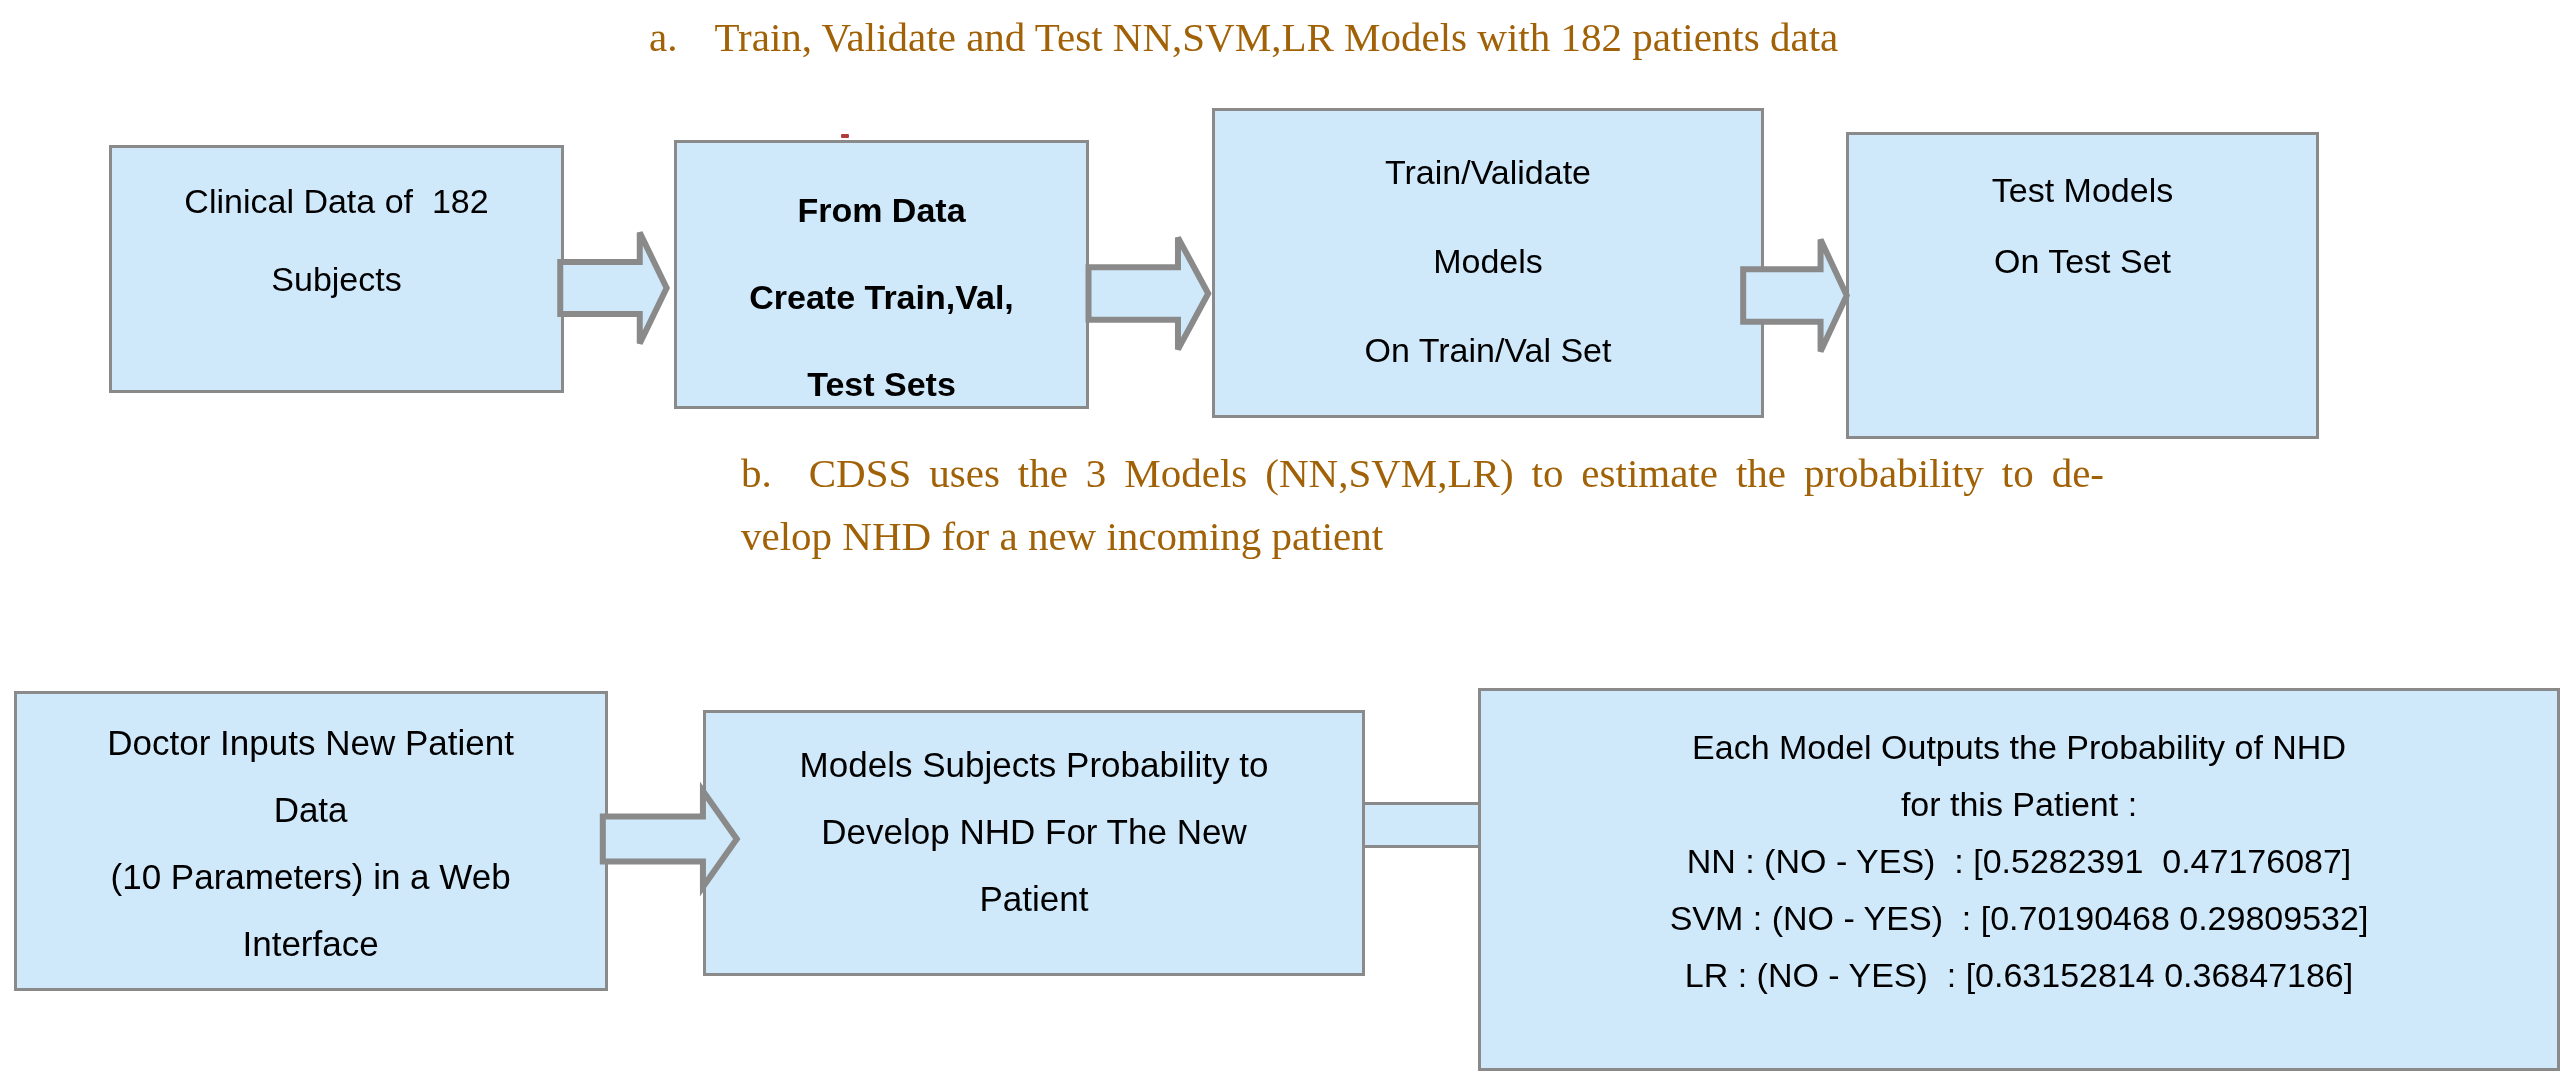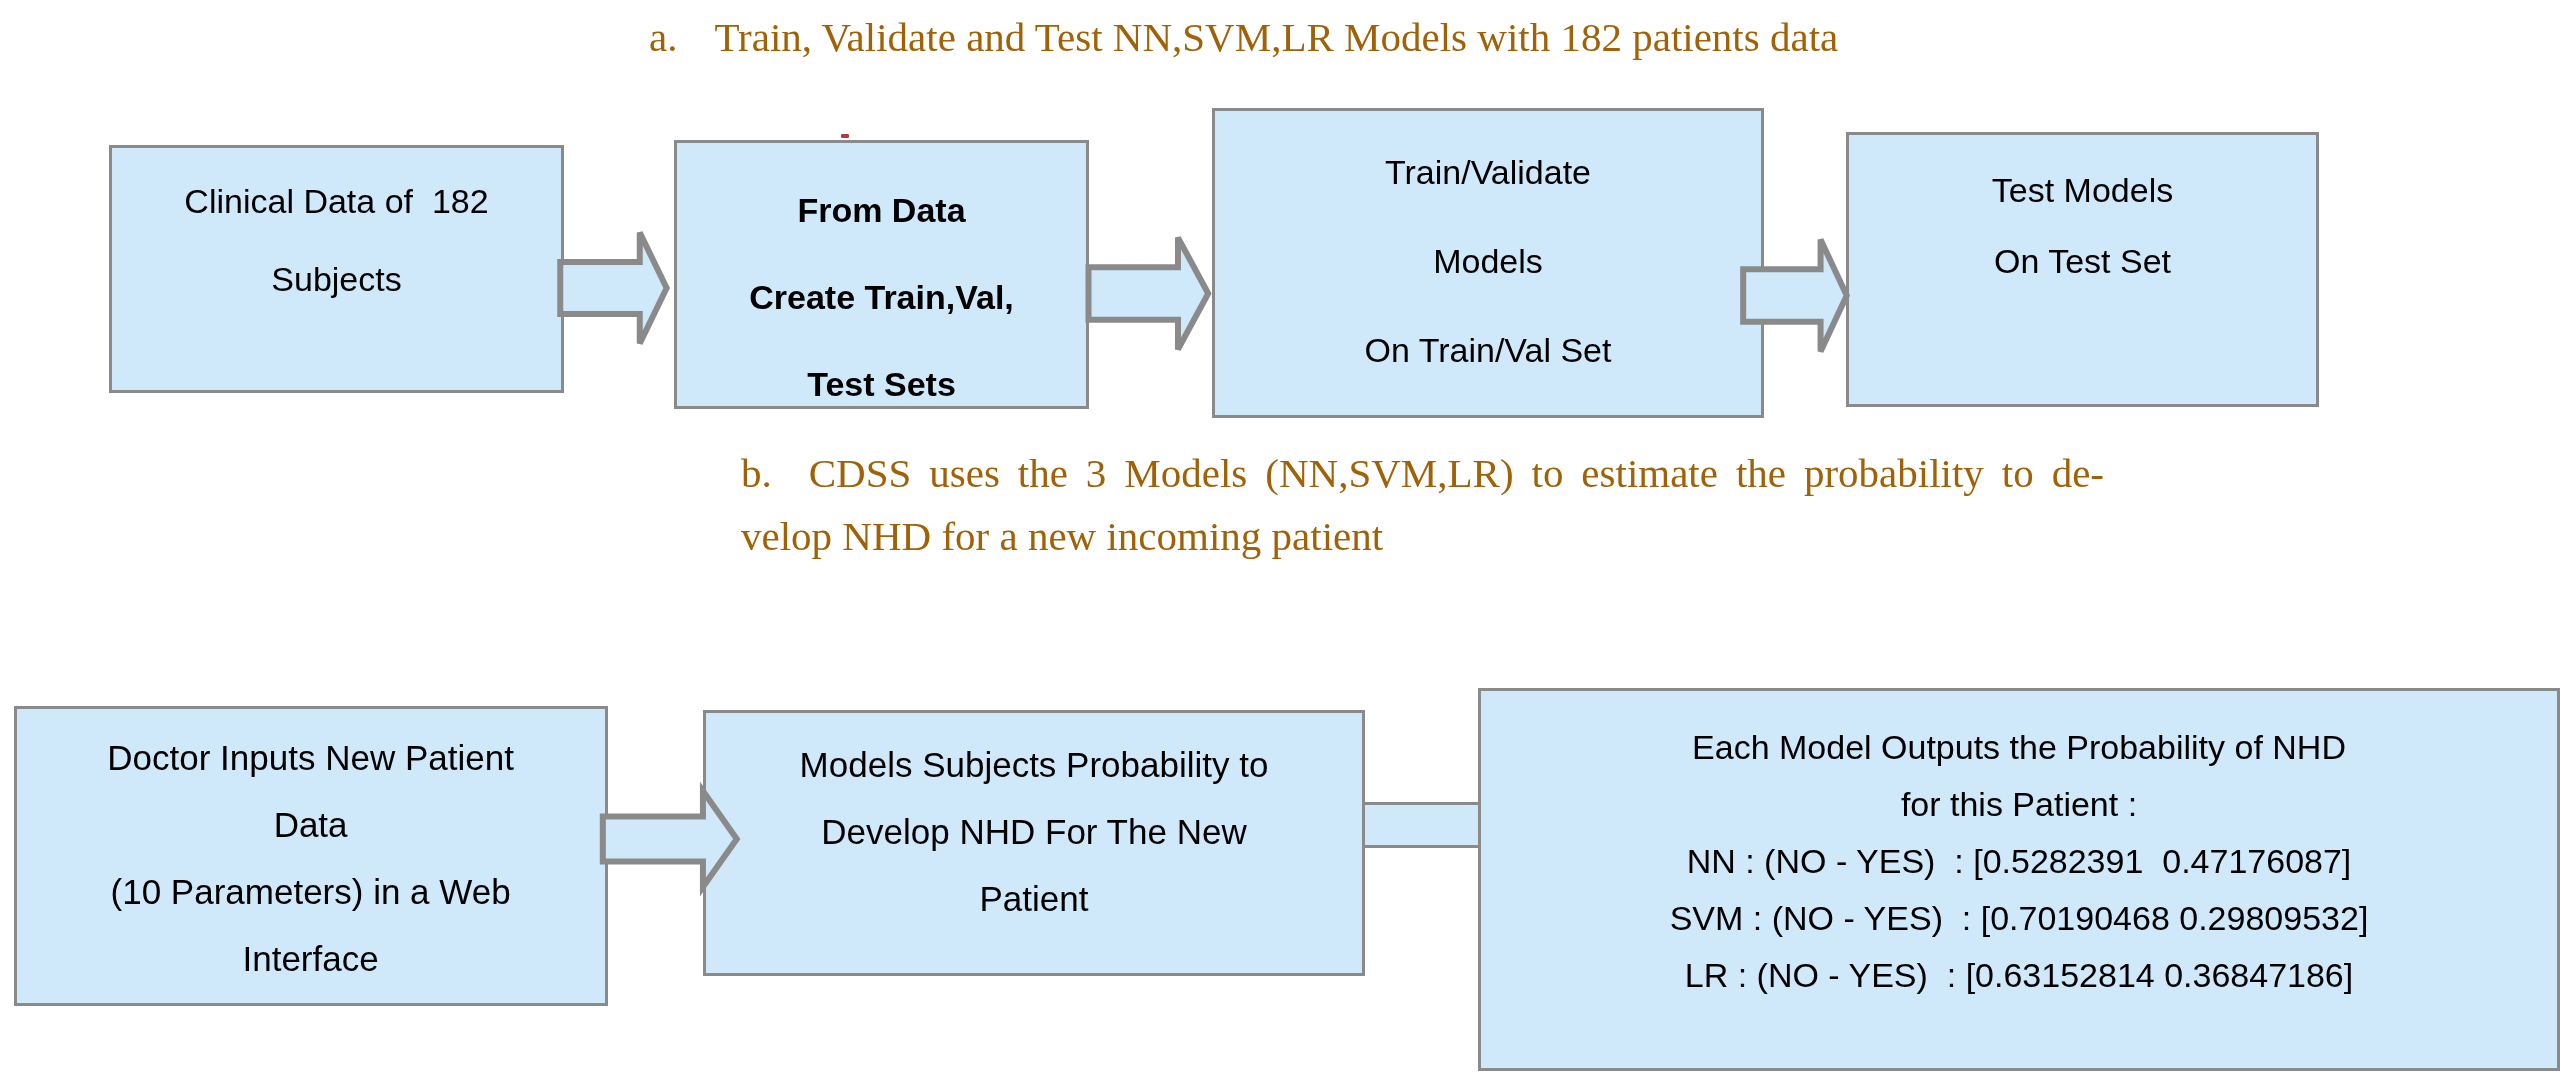--- a/index.html
+++ b/index.html
@@ -102,31 +102,31 @@
   <div class="box t-font" id="box-t3" style="left:1212px;top:108px;width:552px;height:310px;">
     <span class="line">Train/Validate</span>
     <span class="line">Models</span>
     <span class="line">On Train/Val Set</span>
   </div>
 
   <svg class="block-arrow" style="left:1741px;top:236px;" width="109" height="119" viewBox="0 0 100 100" preserveAspectRatio="none">
     <polygon points="2,28 73,28 73,3 97,50 73,97 73,72 2,72"></polygon>
   </svg>
 
-  <div class="box t-font" id="box-t4" style="left:1846px;top:132px;width:473px;height:275px;">
+  <div class="box t-font" id="box-t4" style="left:1846px;top:132px;width:473px;height:307px;">
     <span class="line">Test Models</span>
     <span class="line">On Test Set</span>
   </div>
 
   <div class="caption" style="left:730px;top:442px;">
     <div><span class="cap-label">b.</span><span class="cap-text justified">CDSS uses the 3 Models (NN,SVM,LR) to estimate the probability to de-</span></div>
     <div class="cap-line2">velop NHD for a new incoming patient</div>
   </div>
 
-  <div class="box b-font" id="box-b1" style="left:13.6px;top:691px;width:594px;height:300px;margin-top:15px;">
+  <div class="box b-font" id="box-b1" style="left:13.6px;top:691px;width:594px;height:300px;">
     <span class="line">Doctor Inputs New Patient</span>
     <span class="line">Data</span>
     <span class="line">(10 Parameters) in a Web</span>
     <span class="line">Interface</span>
   </div>
 
   <svg class="block-arrow" style="left:600px;top:788px;" width="141" height="102" viewBox="0 0 100 100" preserveAspectRatio="none">
     <polygon points="2,28 73,28 73,3 97,50 73,97 73,72 2,72"></polygon>
   </svg>
 

